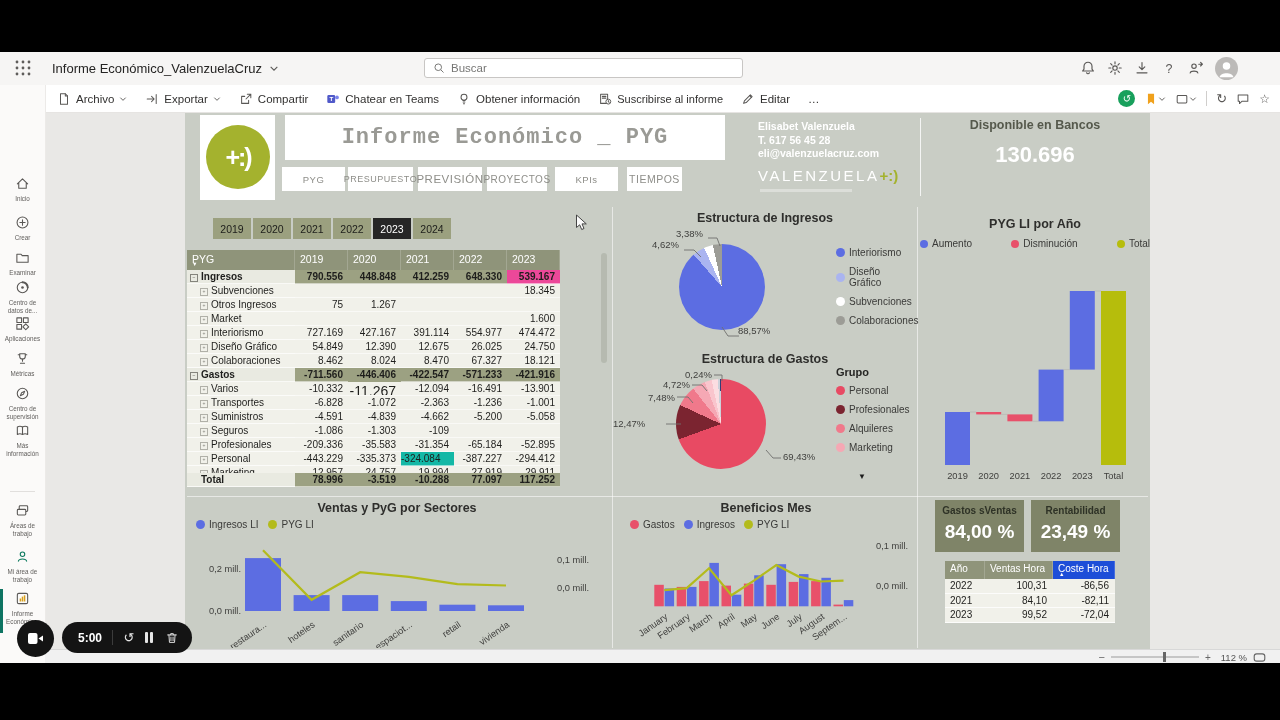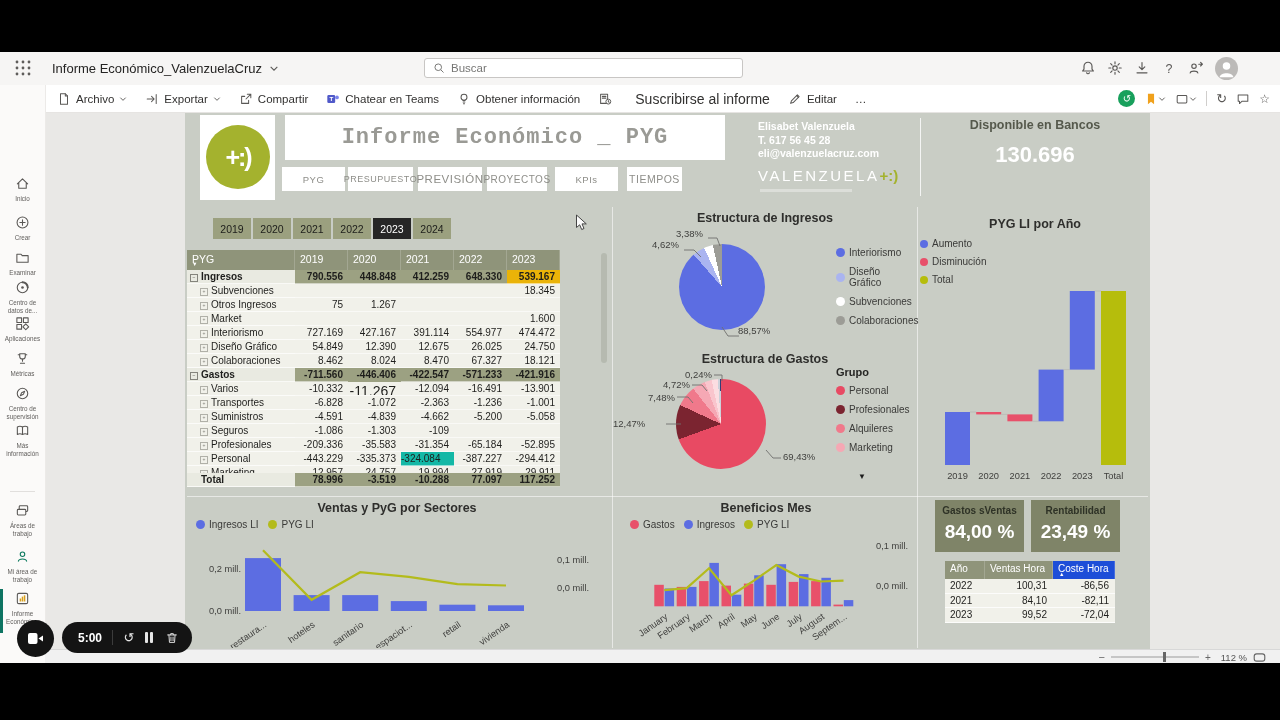--- a/index.html
+++ b/index.html
@@ -137,21 +137,21 @@
           </svg>
           <span>Chatear en Teams</span>
         </span>
         <span style="display: flex; align-items: center; gap: 5px; font-size: 11.5px; color: rgb(50, 49, 48); cursor: pointer;">
           <svg width="14" height="14" viewBox="0 0 16 16">
             <circle cx="8" cy="6" r="3.4" style="fill:none;stroke:#5a5856;stroke-width:1.15;stroke-linecap:round;stroke-linejoin:round"></circle>
             <path d="M6.8 9.6h2.4M7 11.5h2M7.4 13.3h1.2" style="fill:none;stroke:#5a5856;stroke-width:1.15;stroke-linecap:round;stroke-linejoin:round"></path>
           </svg>
           <span>Obtener información</span>
         </span>
-        <span style="display: flex; align-items: center; gap: 23px; font-size: 14px; color: rgb(50, 49, 48); cursor: pointer;">
+        <span style="display: flex; align-items: center; gap: 5px; font-size: 11px; color: rgb(50, 49, 48); cursor: pointer;">
           <svg width="14" height="14" viewBox="0 0 16 16">
             <rect x="3" y="2.5" width="8" height="10.5" style="fill:none;stroke:#5a5856;stroke-width:1.15;stroke-linecap:round;stroke-linejoin:round"></rect>
             <path d="M5 5h4M5 7h4" style="fill:none;stroke:#5a5856;stroke-width:1.15;stroke-linecap:round;stroke-linejoin:round"></path>
             <circle cx="11.8" cy="11" r="2.8" fill="#fff" stroke="#5a5856" stroke-width="1.1"></circle>
             <path d="M11.8 9.6v1.4l1 .8" style="fill:none;stroke:#5a5856;stroke-width:1.15;stroke-linecap:round;stroke-linejoin:round"></path>
           </svg>
           <span>Suscribirse al informe</span>
         </span>
         <span style="display: flex; align-items: center; gap: 5px; font-size: 11.5px; color: rgb(50, 49, 48); cursor: pointer;">
           <svg width="14" height="14" viewBox="0 0 16 16">
@@ -320,21 +320,21 @@
           <div class="tcell" style="position: relative; width: 53px; height: 20px; background: rgb(143, 148, 122); color: rgb(255, 255, 255); font-size: 10.5px; padding: 3px 0px 0px 5px; box-sizing: border-box; border-right: 1px solid rgba(255, 255, 255, 0.18);">2021</div>
           <div class="tcell" style="position: relative; width: 53px; height: 20px; background: rgb(143, 148, 122); color: rgb(255, 255, 255); font-size: 10.5px; padding: 3px 0px 0px 5px; box-sizing: border-box; border-right: 1px solid rgba(255, 255, 255, 0.18);">2022</div>
           <div class="tcell" style="position: relative; width: 53px; height: 20px; background: rgb(143, 148, 122); color: rgb(255, 255, 255); font-size: 10.5px; padding: 3px 0px 0px 5px; box-sizing: border-box; border-right: 1px solid rgba(255, 255, 255, 0.18);">2023</div>
         </div>
         <div style="position: absolute; left: 0px; top: 20px; width: 373px; height: 14px; overflow: hidden; display: flex;">
           <div class="tcell" style="width: 108px; height: 14px; background: rgb(233, 234, 225); font-size: 10px; color: rgb(30, 30, 28); padding: 1px 0px 0px 14px; box-sizing: border-box; font-weight: bold; border-bottom: 1px solid rgba(255, 255, 255, 0.7); position: relative;">Ingresos<span style="position: absolute; left: 3px; top: 3.5px; width: 6px; height: 6px; border: 1px solid rgb(132, 132, 124); font-size: 5px; line-height: 5px; text-align: center; color: rgb(132, 132, 124);">−</span></div>
           <div class="tcell" style="width: 53px; height: 14px; background: rgb(156, 161, 130); font-size: 10px; color: rgb(30, 30, 28); text-align: right; padding: 1px 5px 0px 0px; box-sizing: border-box; font-weight: bold; border-bottom: 1px solid rgba(255, 255, 255, 0.55);">790.556</div>
           <div class="tcell" style="width: 53px; height: 14px; background: rgb(156, 161, 130); font-size: 10px; color: rgb(30, 30, 28); text-align: right; padding: 1px 5px 0px 0px; box-sizing: border-box; font-weight: bold; border-bottom: 1px solid rgba(255, 255, 255, 0.55);">448.848</div>
           <div class="tcell" style="width: 53px; height: 14px; background: rgb(156, 161, 130); font-size: 10px; color: rgb(30, 30, 28); text-align: right; padding: 1px 5px 0px 0px; box-sizing: border-box; font-weight: bold; border-bottom: 1px solid rgba(255, 255, 255, 0.55);">412.259</div>
           <div class="tcell" style="width: 53px; height: 14px; background: rgb(156, 161, 130); font-size: 10px; color: rgb(30, 30, 28); text-align: right; padding: 1px 5px 0px 0px; box-sizing: border-box; font-weight: bold; border-bottom: 1px solid rgba(255, 255, 255, 0.55);">648.330</div>
-          <div class="tcell" style="width: 53px; height: 14px; background: #eab308; font-size: 10px; color: rgb(30, 30, 28); text-align: right; padding: 1px 5px 0px 0px; box-sizing: border-box; font-weight: bold; border-bottom: 1px solid rgba(255, 255, 255, 0.55);">539.167</div>
+          <div class="tcell" style="width: 53px; height: 14px; background: #ec4899; font-size: 10px; color: rgb(30, 30, 28); text-align: right; padding: 1px 5px 0px 0px; box-sizing: border-box; font-weight: bold; border-bottom: 1px solid rgba(255, 255, 255, 0.55);">539.167</div>
         </div>
         <div style="position: absolute; left: 0px; top: 34px; width: 373px; height: 14px; overflow: hidden; display: flex;">
           <div class="tcell" style="width: 108px; height: 14px; background: rgb(241, 241, 234); font-size: 10px; color: rgb(30, 30, 28); padding: 1px 0px 0px 24px; box-sizing: border-box; border-bottom: 1px solid rgba(255, 255, 255, 0.7); position: relative;">Subvenciones<span style="position: absolute; left: 13px; top: 3.5px; width: 6px; height: 6px; border: 1px solid rgb(176, 176, 168); font-size: 5px; line-height: 5px; text-align: center; color: rgb(132, 132, 124);">+</span></div>
           <div class="tcell" style="width: 53px; height: 14px; background: rgb(241, 241, 234); font-size: 10px; color: rgb(30, 30, 28); text-align: right; padding: 1px 5px 0px 0px; box-sizing: border-box; border-bottom: 1px solid rgba(255, 255, 255, 0.55);"></div>
           <div class="tcell" style="width: 53px; height: 14px; background: rgb(241, 241, 234); font-size: 10px; color: rgb(30, 30, 28); text-align: right; padding: 1px 5px 0px 0px; box-sizing: border-box; border-bottom: 1px solid rgba(255, 255, 255, 0.55);"></div>
           <div class="tcell" style="width: 53px; height: 14px; background: rgb(241, 241, 234); font-size: 10px; color: rgb(30, 30, 28); text-align: right; padding: 1px 5px 0px 0px; box-sizing: border-box; border-bottom: 1px solid rgba(255, 255, 255, 0.55);"></div>
           <div class="tcell" style="width: 53px; height: 14px; background: rgb(241, 241, 234); font-size: 10px; color: rgb(30, 30, 28); text-align: right; padding: 1px 5px 0px 0px; box-sizing: border-box; border-bottom: 1px solid rgba(255, 255, 255, 0.55);"></div>
           <div class="tcell" style="width: 53px; height: 14px; background: rgb(241, 241, 234); font-size: 10px; color: rgb(30, 30, 28); text-align: right; padding: 1px 5px 0px 0px; box-sizing: border-box; border-bottom: 1px solid rgba(255, 255, 255, 0.55);">18.345</div>
         </div>
         <div style="position: absolute; left: 0px; top: 48px; width: 373px; height: 14px; overflow: hidden; display: flex;">
@@ -511,21 +511,21 @@
           <span class="leg-dot" style="background:#f0798b;"></span>
           <span style="font-size:10px;">Alquileres</span>
         </div>
         <div class="leg-item">
           <span class="leg-dot" style="background:#f5a8b4;"></span>
           <span style="font-size:10px;">Marketing</span>
         </div>
       </div>
       <div style="position: absolute; left: 858px; top: 472px; font-size: 8px; color: rgb(28, 28, 28);">▼</div>
       <div class=" panel-title" style="position: absolute; left: 920px; top: 217px; width: 230px;">PYG LI por Año</div>
-      <div style="position: absolute; left: 920px; top: 238px; width: 230px; display: flex; justify-content: flex-start; gap: 7px; flex-direction: column;">
+      <div style="position: absolute; left: 920px; top: 238px; width: 230px; display: flex; justify-content: space-between; gap: 7px;">
         <span class="leg-item">
           <span class="leg-dot" style="background:#5c6de2;width:8px;height:8px;"></span>
           <span style="font-size:10px;">Aumento</span>
         </span>
         <span class="leg-item">
           <span class="leg-dot" style="background:#e8506a;width:8px;height:8px;"></span>
           <span style="font-size:10px;">Disminución</span>
         </span>
         <span class="leg-item">
           <span class="leg-dot" style="background:#b6bd0c;width:8px;height:8px;"></span>

